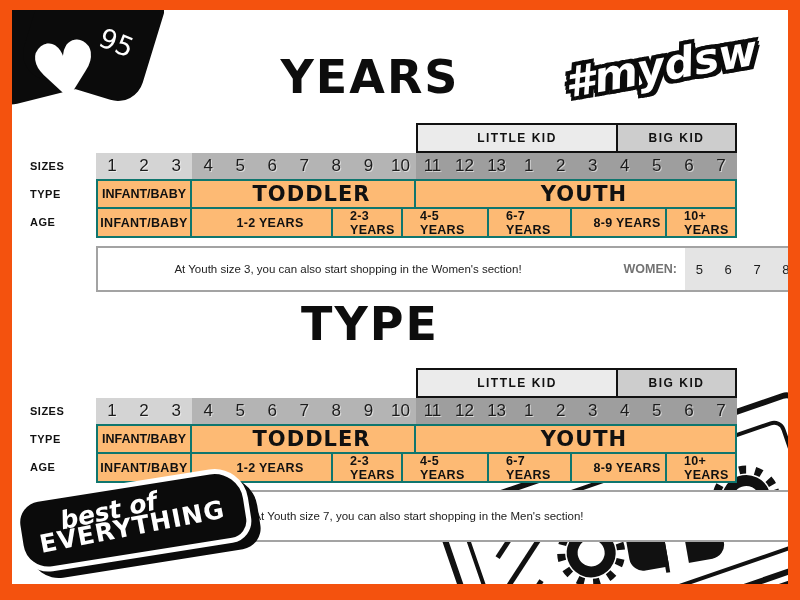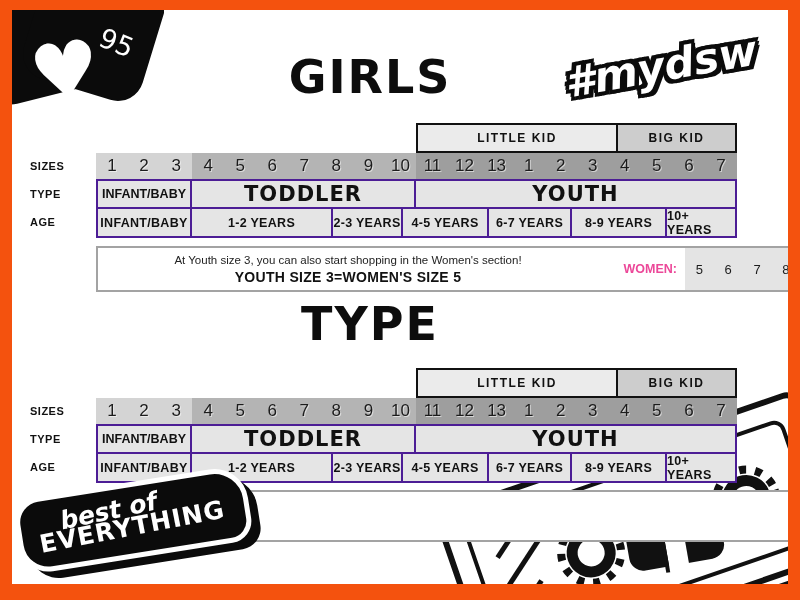--- a/index.html
+++ b/index.html
@@ -33,35 +33,35 @@
              font-weight:bold; font-size:12px; letter-spacing:1.5px; color:#111; }
   .kid-little { width:202px; background:#ebebeb; }
   .kid-big    { width:121px; background:#cdcdcd; margin-left:-2px; }
 
   .sizes-row { position:absolute; left:96px; width:641px; height:26px; display:flex; z-index:3; }
   .size-cell { flex:1; display:flex; align-items:center; justify-content:center;
                font-size:17px; color:#1c1c1c; text-shadow:1px 1px 0 rgba(255,255,255,.55); }
   .sg1 { background:#d4d4d4; } .sg2 { background:#b4b4b4; } .sg3 { background:#9e9e9e; }
 
   .type-row, .age-row { position:absolute; left:96px; width:641px; display:flex; z-index:3; }
-  .type-cell, .age-cell { background:#e5e5e5; border:2px solid #4c1d95; display:flex;
+  .type-cell, .age-cell { background:#fdba74; border:2px solid #0f766e; display:flex;
                align-items:center; justify-content:center; color:#111; }
-  .type-cell + .type-cell, .age-cell + .age-cell { margin-left:-2px; }
+  .type-cell + .type-cell, .age-cell + .age-cell { margin-left:-2px;padding-left:17px; }
   .type-small { font-weight:bold; font-size:12.5px; }
   .type-bigtx { font-family:"DejaVu Sans", sans-serif; font-weight:900; font-size:21px; letter-spacing:1px; }
   .age-cell { font-weight:bold; font-size:12.5px; letter-spacing:.3px; }
 
   .note-box { position:absolute; left:96px; width:735px; background:#fff;
               border:2px solid #a3a3a3; z-index:3; }
   .note-lines { position:absolute; left:0; top:0; bottom:0; display:flex;
                 flex-direction:column; justify-content:center; text-align:center; }
   .note-l1 { font-size:11.5px; color:#222; }
   .note-l2 { font-size:14px; font-weight:bold; color:#111; margin-top:3px; letter-spacing:.3px; }
   .women-label { position:absolute; right:152px; top:0; bottom:0; display:flex;
-                 align-items:center; font-weight:bold; font-size:12.5px; color:#ec4899; }
+                 align-items:center; font-weight:bold; font-size:12.5px; color:#737373; }
   .women-sizes { position:absolute; right:0; top:0; bottom:0; width:144px;
                  background:#e4e4e4; display:flex; }
   .women-cell { flex:1; display:flex; align-items:center; justify-content:center;
                 font-size:13px; color:#1c1c1c; }
 
   
   #girls-kid-header { top:123px; }
   #girls-sizes { top:153px; }  #girls-sizes-label { top:153px; line-height:26px; }
   #girls-type  { top:179px; height:30px; } #girls-type-label { top:179px; line-height:30px; }
   #girls-age   { top:207px; height:31px; } #girls-age-label  { top:207px; line-height:31px; }
@@ -100,21 +100,21 @@
     <svg width="160" height="135" viewBox="0 0 160 135">
       <rect x="-30" y="-38" width="132" height="132" rx="26" fill="#0b0b0b" transform="rotate(-14 36 28)"></rect>
       <rect x="28" y="-34" width="124" height="124" rx="26" fill="#0b0b0b" transform="rotate(17 90 28)"></rect>
       <text x="62" y="96" font-size="78" fill="#ffffff" text-anchor="middle" transform="rotate(-8 62 76)" font-family="DejaVu Sans, sans-serif">♥</text>
       <text id="like-count-text" x="112" y="50" font-size="27" fill="#ffffff" text-anchor="middle" transform="rotate(22 112 42)" font-family="DejaVu Sans, sans-serif">95</text>
     </svg>
   </div>
 
   <div class="hashtag">#mydsw</div>
 
-  <div class="big-title" id="girls-title">GIRLS</div>
+  <div class="big-title" id="girls-title">YEARS</div>
 
   <div class="kid-header" id="girls-kid-header">
     <div class="kid-box kid-little">LITTLE KID</div>
     <div class="kid-box kid-big">BIG KID</div>
   </div>
 
   <div class="row-label" id="girls-sizes-label">SIZES</div>
   <div class="sizes-row" id="girls-sizes">
     <div class="size-cell sg1">1</div>
     <div class="size-cell sg1">2</div>
@@ -152,21 +152,20 @@
     <div class="age-cell" style="width:72px">2-3 YEARS</div>
     <div class="age-cell" style="width:88px">4-5 YEARS</div>
     <div class="age-cell" style="width:85px">6-7 YEARS</div>
     <div class="age-cell" style="width:97px">8-9 YEARS</div>
     <div class="age-cell" style="width:72px">10+ YEARS</div>
   </div>
 
   <div class="note-box" id="girls-note">
     <div class="note-lines">
       <div class="note-l1">At Youth size 3, you can also start shopping in the Women's section!</div>
-      <div class="note-l2">YOUTH SIZE 3=WOMEN'S SIZE 5</div>
     </div>
     <div class="women-label">WOMEN:</div>
     <div class="women-sizes">
       <div class="women-cell">5</div>
       <div class="women-cell">6</div>
       <div class="women-cell">7</div>
       <div class="women-cell">8</div>
       <div class="women-cell">9</div>
     </div>
   </div>
@@ -215,20 +214,21 @@
     <div class="age-cell" style="width:143px">1-2 YEARS</div>
     <div class="age-cell" style="width:72px">2-3 YEARS</div>
     <div class="age-cell" style="width:88px">4-5 YEARS</div>
     <div class="age-cell" style="width:85px">6-7 YEARS</div>
     <div class="age-cell" style="width:97px">8-9 YEARS</div>
     <div class="age-cell" style="width:72px">10+ YEARS</div>
   </div>
 
   <div class="note-box" id="boys-note">
     <div class="note-lines">
+      <div class="note-l1">At Youth size 7, you can also start shopping in the Men's section!</div>
     </div>
   </div>
 
   <div class="bestof">
     <div class="bestof-blob">
       <div class="bestof-l1">best of</div>
       <div class="bestof-l2">EVERYTHING</div>
     </div>
   </div>
 

